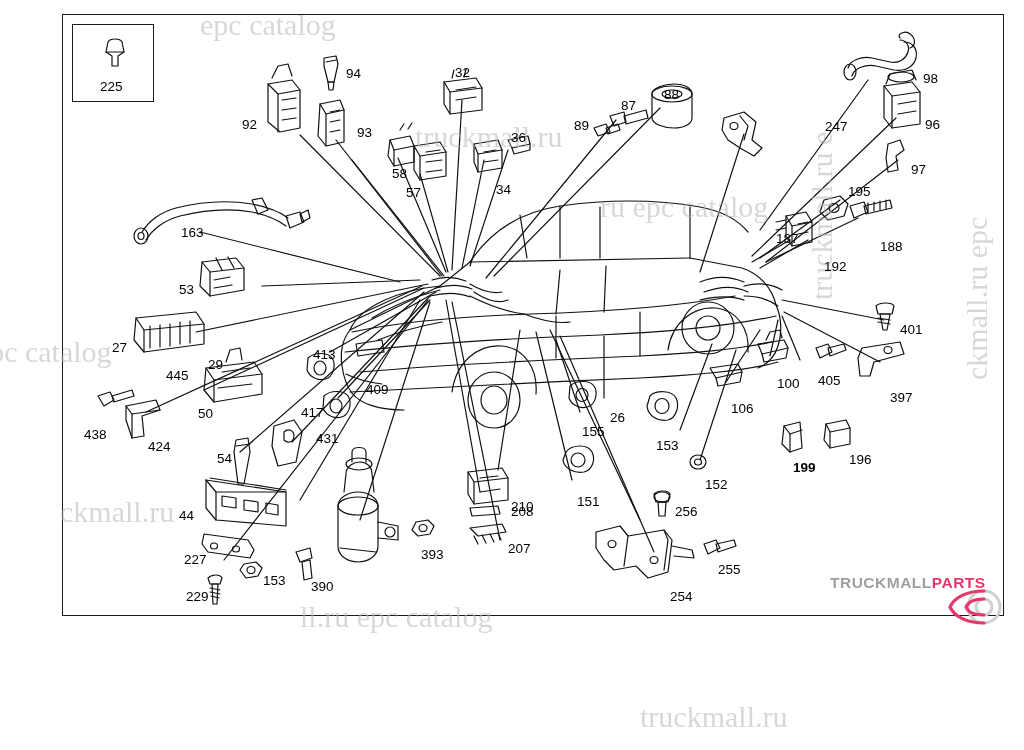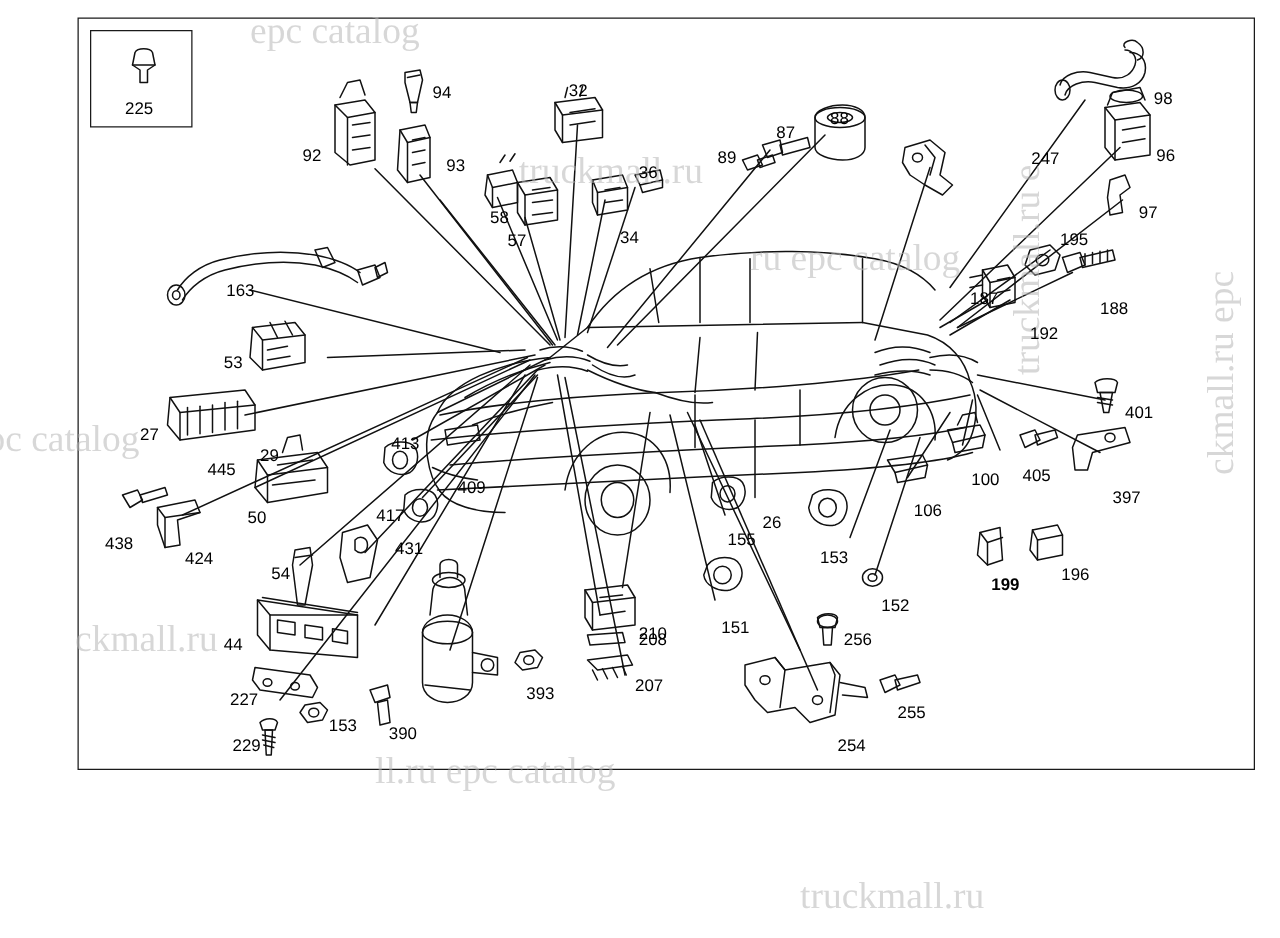--- a/index.html
+++ b/index.html
@@ -505,14 +505,27 @@
       <div class="lbl" style="left: 421px; top: 548px;">393</div>
       <div class="lbl" style="left: 508px; top: 542px;">207</div>
       <div class="lbl" style="left: 184px; top: 553px;">227</div>
       <div class="lbl" style="left: 718px; top: 563px;">255</div>
       <div class="lbl" style="left: 263px; top: 574px;">153</div>
       <div class="lbl" style="left: 311px; top: 580px;">390</div>
       <div class="lbl" style="left: 186px; top: 590px;">229</div>
       <div class="lbl" style="left: 670px; top: 590px;">254</div>
     </div>
 
+  <div class="brand">
+    <div class="brand-text"><span>TRUCKMALL</span><span class="hi">PARTS</span></div>
+    <svg class="brand-swirl" viewBox="0 0 66 38">
+      <g fill="none" stroke="#cfcfcf" stroke-width="3">
+        <circle cx="40" cy="19" r="16"></circle>
+        <circle cx="40" cy="19" r="8"></circle>
+      </g>
+      <g fill="none" stroke="#e2396a" stroke-width="3.2" stroke-linecap="round">
+        <path d="M40 3 C22 3 10 10 6 19 C10 28 22 35 40 35"></path>
+        <path d="M40 11 C30 11 24 14 22 19 C24 24 30 27 40 27"></path>
+      </g>
+    </svg>
+  </div>
 
 </div>
 
 </body></html>

